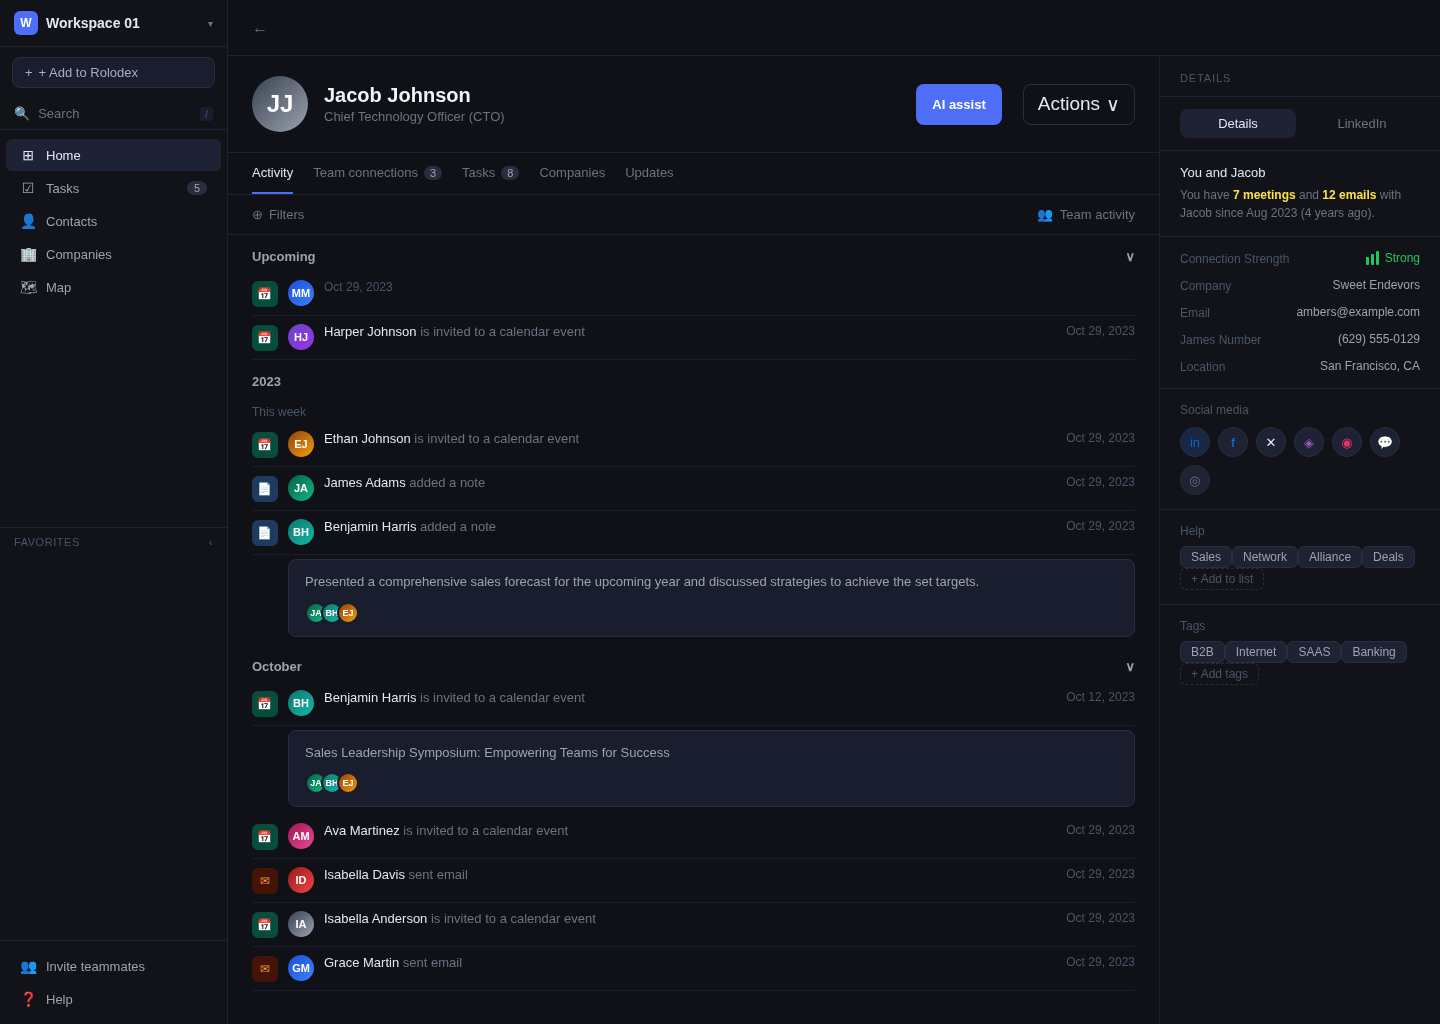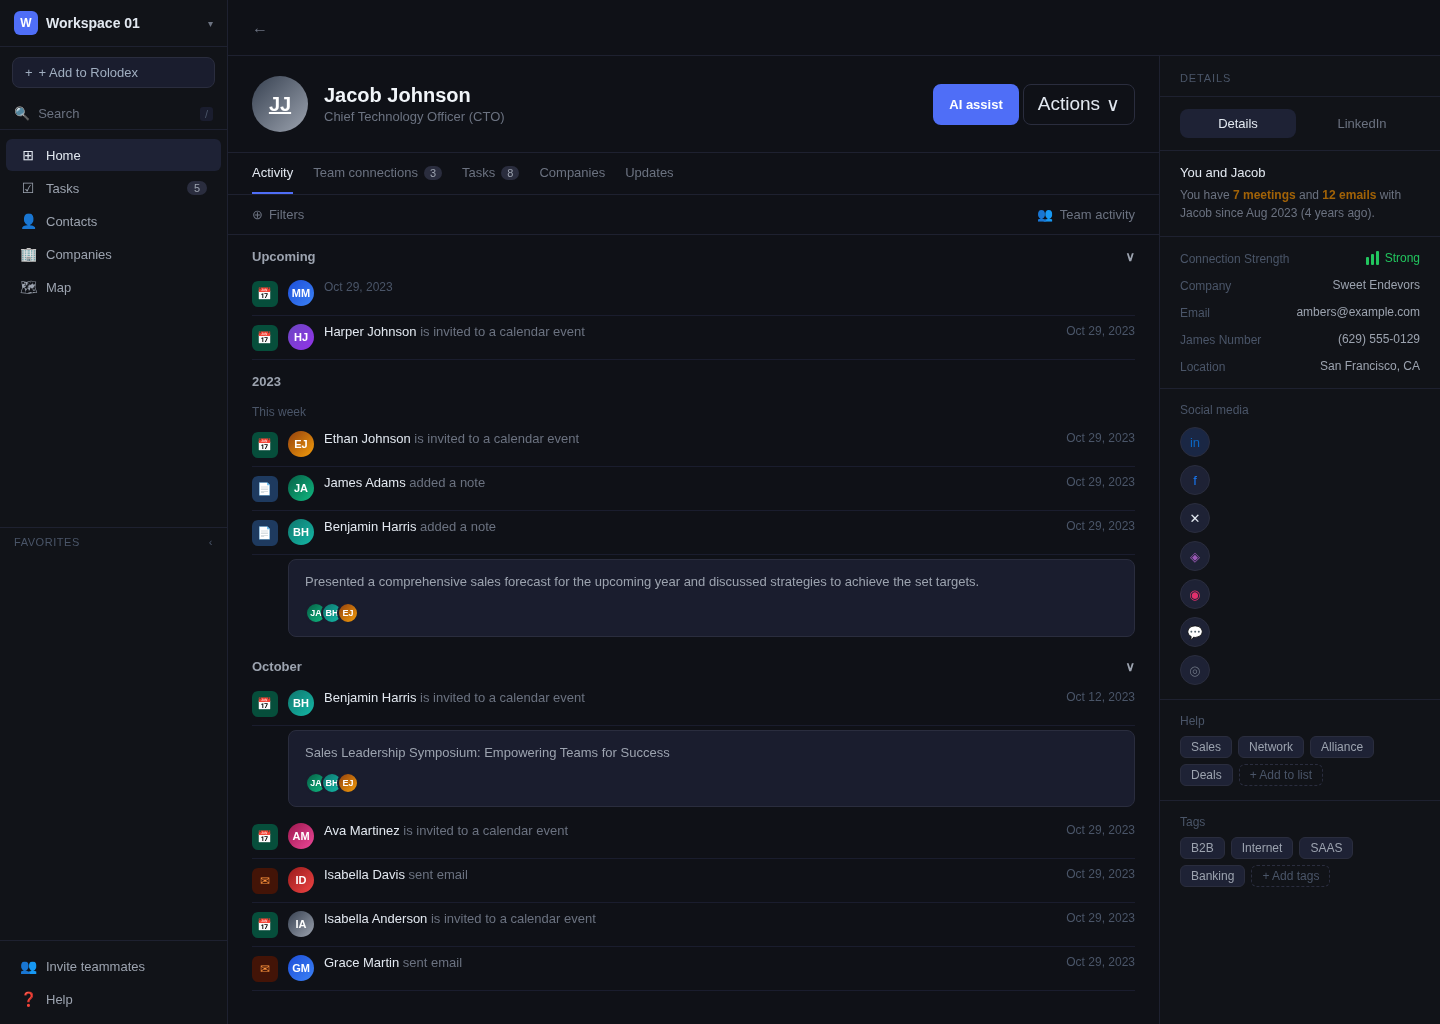--- a/index.html
+++ b/index.html
@@ -57,25 +57,25 @@
     .back-btn { color: #6b7280; cursor: pointer; font-size: 16px; padding: 4px; }
 
     
     #content-area { display: flex; flex: 1; overflow: hidden; }
     #center-panel { flex: 1; display: flex; flex-direction: column; overflow: hidden; border-right: 1px solid #1e2130; }
 
     #profile-header {
       padding: 20px 24px; display: flex; align-items: center; gap: 16px; border-bottom: 1px solid #1e2130;
     }
     .avatar { width: 56px; height: 56px; border-radius: 50%; background: #2a2d3e; overflow: hidden; flex-shrink: 0; position: relative; }
-    .avatar-placeholder { width: 100%; height: 100%; background: linear-gradient(135deg, #4a5568, #718096); display: flex; align-items: center; justify-content: center; font-size: 20px; font-weight: bold; color: white; text-decoration: underline; }
+    .avatar-placeholder { width: 100%; height: 100%; background: linear-gradient(135deg, #4a5568, #718096); display: flex; align-items: center; justify-content: center; font-size: 24px; font-weight: bold; color: white; }
     .profile-info { flex: 1; }
     .profile-name { font-size: 20px; font-weight: 700; color: #f1f5f9; }
     .profile-title { font-size: 13px; color: #6b7280; margin-top: 2px; }
-    .profile-actions { display: flex; gap: 4px; }
+    .profile-actions { display: flex; gap: 21px; }
     .btn-ai { background: #4f6ef7; color: white; border: none; border-radius: 8px; padding: 8px 16px; font-size: 13px; font-weight: 600; cursor: pointer; }
     .btn-actions {
       background: transparent; color: #e2e8f0; border: 1px solid #2a2d3e; border-radius: 8px;
       padding: 8px 14px; font-size: 19px; font-weight: 500; cursor: pointer; display: flex; align-items: center; gap: 6px;
     }
 
     
     #tabs { display: flex; align-items: center; border-bottom: 1px solid #1e2130; padding: 0 24px; }
     .tab {
       padding: 12px 0; margin-right: 20px; color: #6b7280; font-size: 13px; cursor: pointer;
@@ -147,44 +147,44 @@
     .detail-tabs { display: flex; padding: 12px 20px; gap: 8px; border-bottom: 1px solid #1e2130; }
     .detail-tab {
       flex: 1; text-align: center; padding: 7px 12px; border-radius: 8px; font-size: 13px;
       cursor: pointer; color: #6b7280;
     }
     .detail-tab.active { background: #1e2235; color: #e2e8f0; font-weight: 500; }
 
     .you-and-section { padding: 14px 20px; border-bottom: 1px solid #1e2130; }
     .you-and-title { font-size: 13px; color: #e2e8f0; font-weight: 500; margin-bottom: 6px; }
     .you-and-text { font-size: 12px; color: #6b7280; line-height: 1.5; }
-    .you-and-text strong { color: #a16207; margin-top: 19px; }
+    .you-and-text strong { color: #fde047; margin-top: 19px; }
 
     .detail-section { padding: 14px 20px; border-bottom: 1px solid #1e2130; }
     .detail-row { display: flex; align-items: flex-start; justify-content: space-between; margin-bottom: 12px; gap: 0; }
     .detail-row:last-child { margin-bottom: 0; }
     .detail-label { font-size: 12px; color: #4a5568; min-width: 90px; padding-top: 1px; }
     .detail-value { font-size: 12px; color: #9ca3af; text-align: right; }
     .connection-strength { display: flex; align-items: center; gap: 6px; }
     .strength-bars { display: flex; gap: 2px; align-items: flex-end; }
     .strength-bar { width: 3px; background: #22c55e; border-radius: 1px; }
     .strength-label { font-size: 12px; color: #22c55e; font-weight: 500; }
 
     .social-section { padding: 14px 20px; border-bottom: 1px solid #1e2130; }
     .social-title { font-size: 12px; color: #4a5568; margin-bottom: 10px; }
-    .social-icons { display: flex; gap: 8px; flex-wrap: wrap; flex-direction: column; }
+    .social-icons { display: flex; gap: 8px; flex-wrap: wrap; }
     .social-icon {
       width: 30px; height: 30px; border-radius: 50%; background: #1e2235; border: 1px solid #2a2d3e;
       display: flex; align-items: center; justify-content: center; font-size: 13px; cursor: pointer;
       color: #6b7280;
     }
 
     .lists-section { padding: 14px 20px; border-bottom: 1px solid #1e2130; }
     .lists-title { font-size: 12px; color: #4a5568; margin-bottom: 8px; }
-    .tags-row { display: flex; flex-wrap: wrap; gap: 6px; }
+    .tags-row { display: flex; flex-wrap: wrap; gap: 0; }
     .list-tag {
       background: #1e2235; border: 1px solid #2a2d3e; border-radius: 6px;
       padding: 3px 10px; font-size: 12px; color: #9ca3af; cursor: pointer;
     }
     .add-tag-btn {
       background: transparent; border: 1px dashed #2a2d3e; border-radius: 6px;
       padding: 3px 10px; font-size: 12px; color: #4a5568; cursor: pointer; display: flex; align-items: center; gap: 4px;
     }
 
     .tags-section { padding: 14px 20px; }

